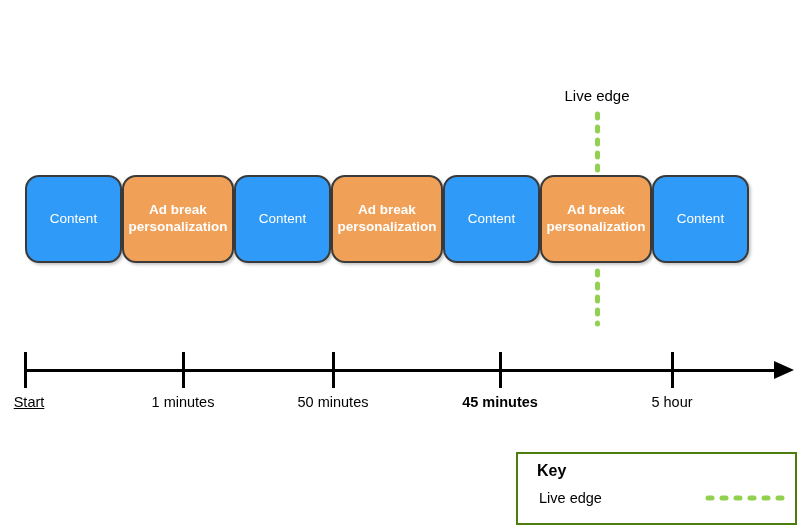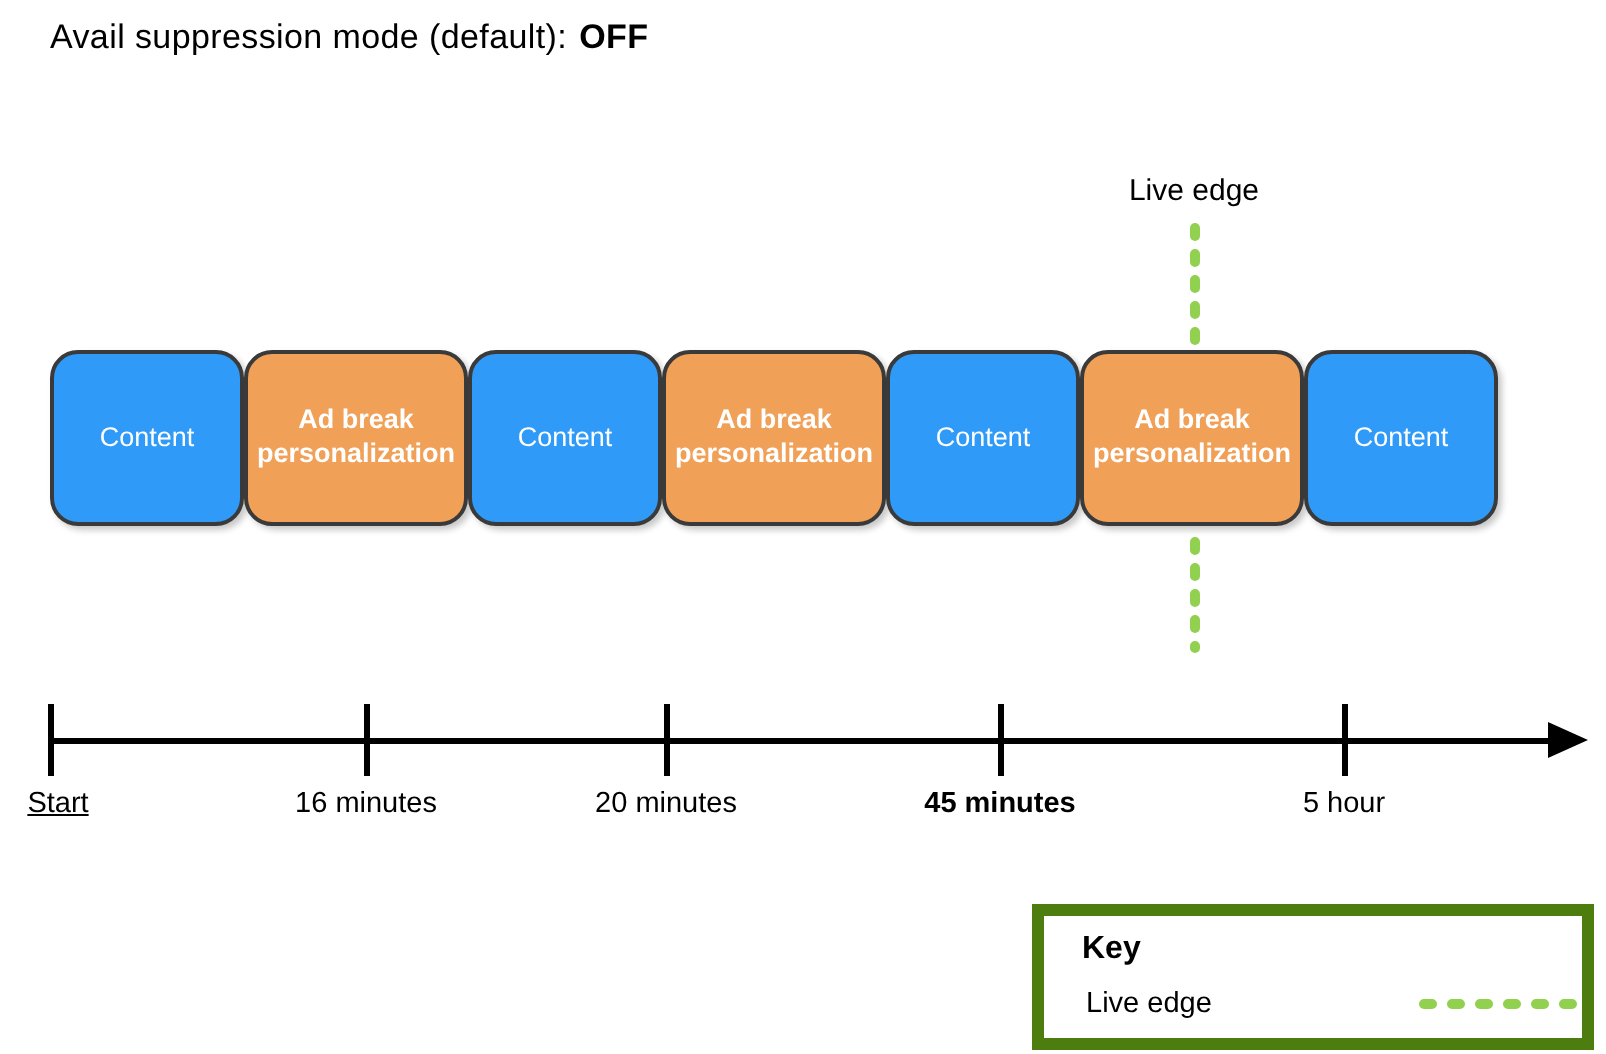--- a/index.html
+++ b/index.html
@@ -118,21 +118,21 @@
   .tick-label.l1{left:183px;}
   .tick-label.l2{left:333px;}
   .tick-label.l3{left:500px;font-weight:bold;}
   .tick-label.l4{left:672px;}
 
   
   .legend{
     position:absolute;
     left:516px; top:452px;
     width:281px; height:73px;
-    border:6px solid #4d7c0f;
+    border:2px solid #4d7c0f;
     background:#fff;
   }
   .legend-title{
     position:absolute;
     left:19px; top:8px;
     font-size:16px;
     font-weight:bold;
   }
   .legend-item-label{
     position:absolute;
@@ -144,23 +144,20 @@
     left:186px; top:40px;
     width:90px; height:8px;
     overflow:visible;
   }
 </style>
 </head>
 <body>
 
 <div class="stage">
 
-  <div class="title">
-    <span>Avail suppression mode (default):</span><span class="bold">OFF</span>
-  </div>
 
   <div class="live-edge-label">Live edge</div>
 
   <svg class="dash-vert top" viewBox="0 0 7 62" preserveAspectRatio="none">
     <line class="dash-line" x1="3.5" y1="3" x2="3.5" y2="62" stroke-dasharray="4 9"></line>
   </svg>
   <svg class="dash-vert bottom" viewBox="0 0 7 60" preserveAspectRatio="none">
     <line class="dash-line" x1="3.5" y1="4" x2="3.5" y2="57" stroke-dasharray="4 9"></line>
   </svg>
 
@@ -175,22 +172,22 @@
   </div>
 
   <div class="axis-line"></div>
   <div class="axis-arrow"></div>
   <div class="tick t0"></div>
   <div class="tick t1"></div>
   <div class="tick t2"></div>
   <div class="tick t3"></div>
   <div class="tick t4"></div>
   <div class="tick-label l0">Start</div>
-  <div class="tick-label l1">16 minutes</div>
-  <div class="tick-label l2">20 minutes</div>
+  <div class="tick-label l1">1 minutes</div>
+  <div class="tick-label l2">50 minutes</div>
   <div class="tick-label l3">45 minutes</div>
   <div class="tick-label l4">5 hour</div>
 
   <div class="legend">
     <div class="legend-title">Key</div>
     <div class="legend-item-label">Live edge</div>
     <svg class="legend-dash" viewBox="0 0 90 8" preserveAspectRatio="none">
       <line class="dash-line" x1="4" y1="4" x2="88" y2="4" stroke-dasharray="4 10"></line>
     </svg>
   </div>

